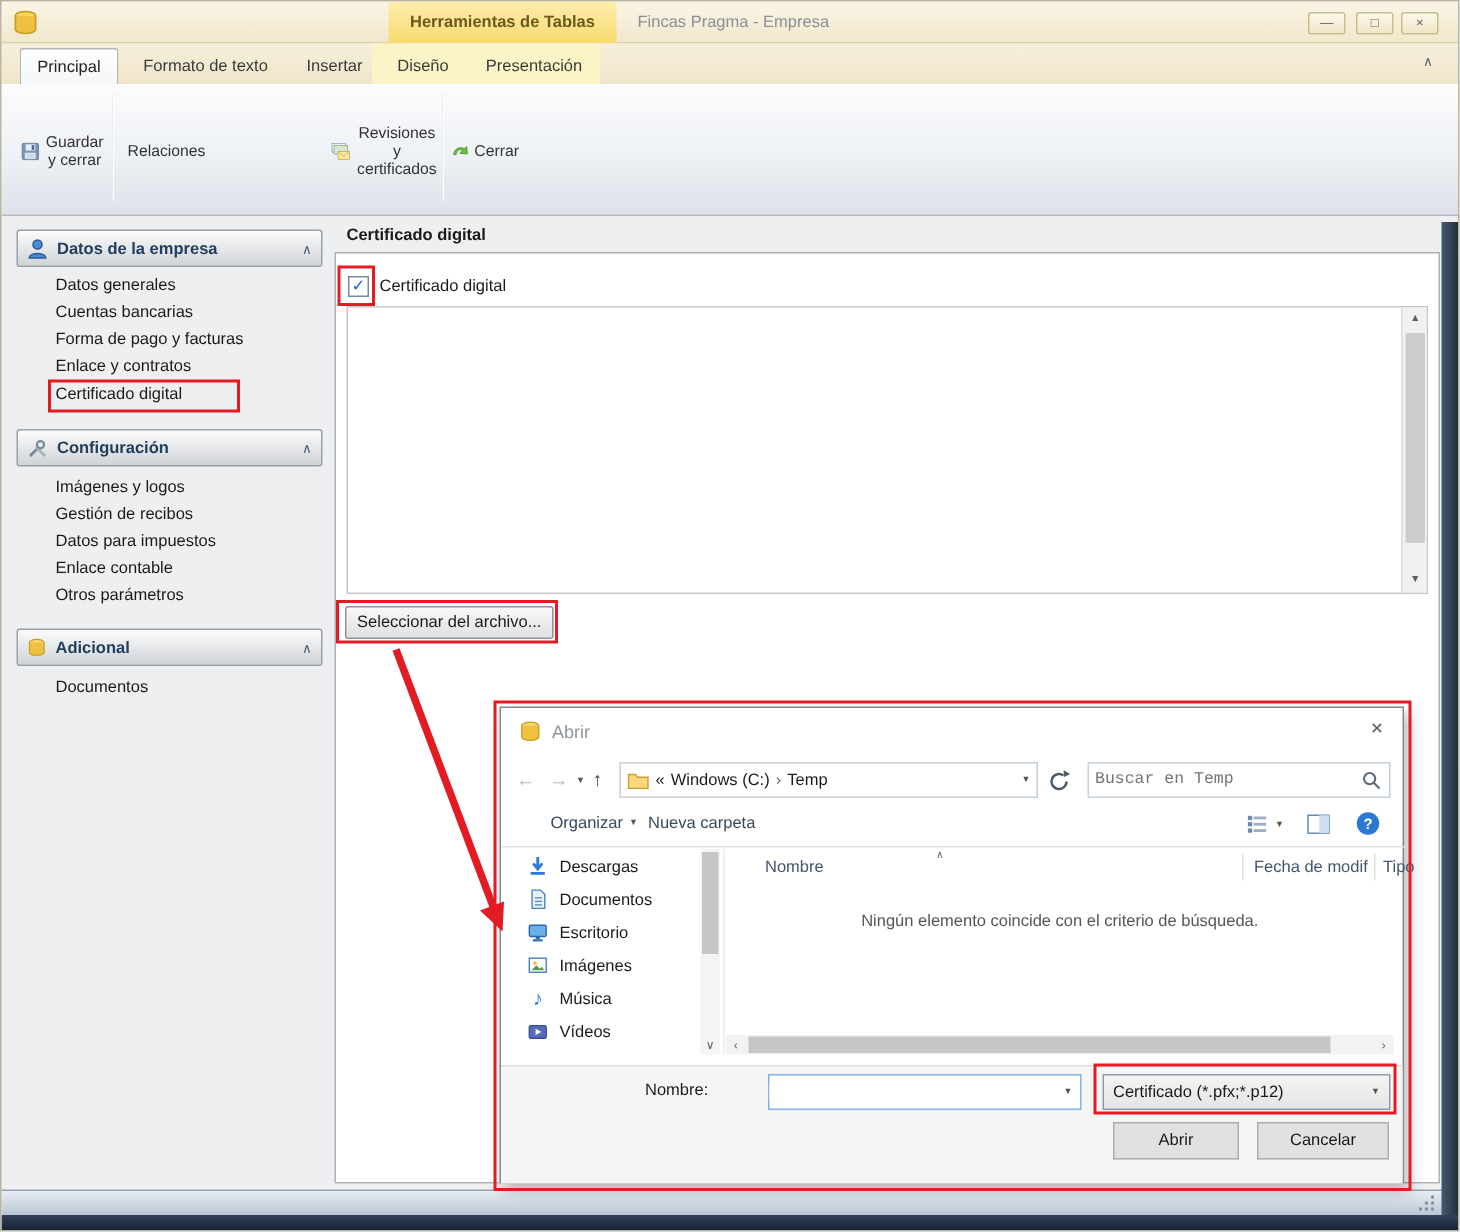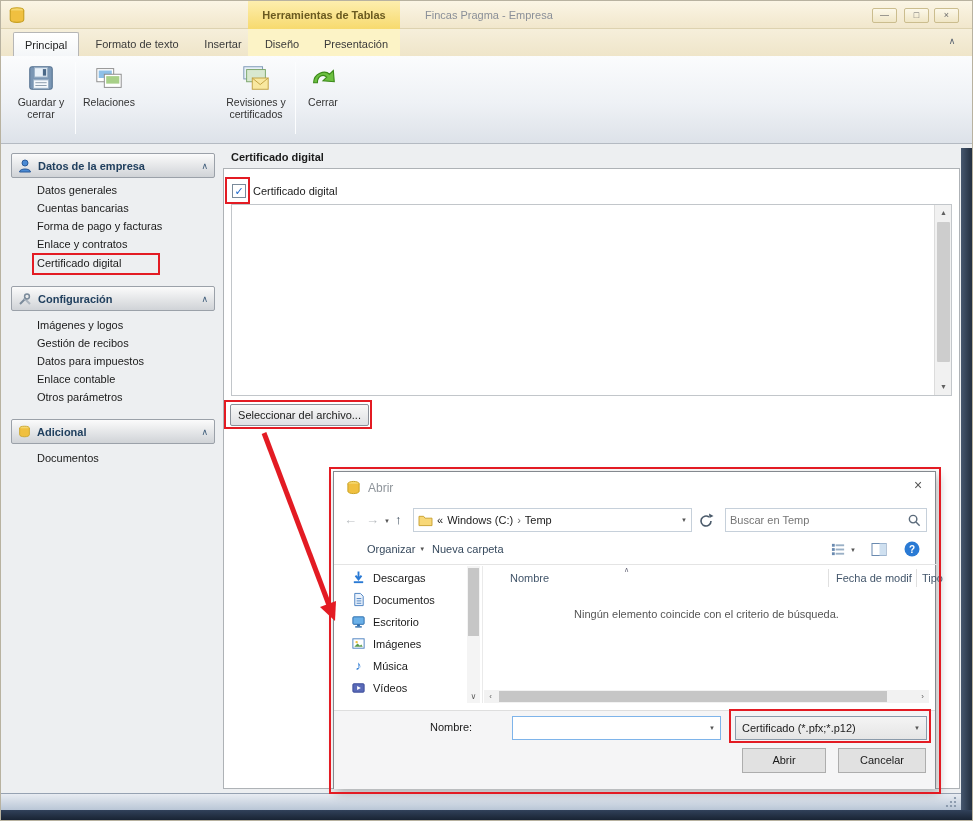--- a/index.html
+++ b/index.html
@@ -3,36 +3,36 @@
 <meta charset="utf-8">
 <style>
   *{margin:0;padding:0;box-sizing:border-box}
   html,body{background:#d8d8d8}
   body{font-family:"Liberation Sans",sans-serif;font-size:11px;color:#1a1a1a}
   #screen{position:relative;width:973px;height:821px;background:#edeff1;overflow:hidden;border:1px solid #b8b2a0}
   .abs{position:absolute}
 
   
   .titlebar{left:0;top:0;width:973px;height:28px;background:linear-gradient(#fbf5e5,#f1e7cc);border-bottom:1px solid #ddd2b0}
-  .ctx-header{left:247px;top:0;width:152px;height:28px;background:linear-gradient(#fdeeae,#f7da6e);
+  .ctx-header{left:258px;top:0;width:152px;height:28px;background:linear-gradient(#fdeeae,#f7da6e);
     color:#6a5a20;font-weight:bold;text-align:center;line-height:28px}
   .win-title{left:424px;top:8px;color:#8a8f98}
   .winbtn{top:7px;width:25px;height:15px;background:linear-gradient(#fcf8ea,#f0e6c6);border:1px solid #cbbd8e;
     color:#6a6a6a;font-size:9px;text-align:center;line-height:13px;border-radius:2px;cursor:default}
 
   
   .tabrow{left:0;top:28px;width:973px;height:27px;background:linear-gradient(#f6efdb,#efe5c9)}
   .ctx-tabbg{left:247px;top:28px;width:152px;height:27px;background:#fcf3c6}
   .tab{top:31px;height:24px;line-height:24px;text-align:center;color:#3a3a3a;cursor:default}
   .tab.active{background:linear-gradient(#ffffff,#f4f6f8);border:1px solid #b6b6b6;border-bottom:none;border-radius:2px 2px 0 0;color:#222}
   .chev-btn{color:#5a6472;font-size:9px;text-align:center;cursor:default}
 
   
   .ribbon{left:0;top:55px;width:973px;height:88px;background:linear-gradient(180deg,#fbfcfd 0%,#eef1f5 55%,#dde2e9 100%);border-bottom:1px solid #b4bac2}
-  .rbtn{top:59px;height:78px;display:flex;flex-direction:column;align-items:center;padding-top:3px;gap:3px;border-radius:3px;cursor:default}
+  .rbtn{top:59px;height:78px;display:flex;flex-direction:row;align-items:center;padding-top:3px;gap:3px;border-radius:3px;cursor:default}
   .rbtn .lbl{font-size:10.5px;line-height:12px;text-align:center;color:#333}
   .rsep{top:61px;width:1px;height:72px;background:#c5cad1;border-right:1px solid #fcfdfe}
 
   
   .sec-h{left:10px;width:204px;height:25px;background:linear-gradient(#fbfbfb,#d0d3d7);border:1px solid #9ba1a9;
     border-radius:2px;display:flex;align-items:center;gap:6px;padding:0 6px;cursor:default}
   .sec-h .t{color:#21405f;font-weight:bold}
   .sec-h .chev{margin-left:auto;color:#44617e;font-size:9px}
   .sec-item{left:36px;height:16px;color:#1a1a1a;cursor:default;white-space:nowrap}
 
@@ -52,21 +52,21 @@
   .navy-bottom{left:0;top:809px;width:973px;height:12px;background:linear-gradient(#31415a,#141e2c)}
   .navy-right{left:960px;top:147px;width:13px;height:662px;background:linear-gradient(90deg,#47586f,#1b2737)}
 
   
   .dialog{left:332px;top:470px;width:603px;height:318px;background:#fff;border:1px solid #84898f;z-index:20;box-shadow:3px 4px 10px rgba(0,0,0,.28)}
   .dialog .abs{position:absolute}
   .dlg-title{color:#8f959b;font-size:12px}
   .navglyph{font-size:13px;cursor:default}
   .addr{display:flex;align-items:center;gap:4px;background:#fff;border:1px solid #c6d0da;padding:0 4px}
   .searchbox{display:flex;align-items:center;background:#fff;border:1px solid #c6d0da;padding:0 4px}
-  .searchbox input{flex:1;border:none;outline:none;font-family:Liberation Sans, sans-serif;font-size:11px;color:#333;min-width:0}
+  .searchbox input{flex:1;border:none;outline:none;font-family:Liberation Mono, monospace;font-size:11px;color:#333;min-width:0}
   .tbar-btn{display:flex;align-items:center;gap:4px;color:#36495d;cursor:default}
   .caret{font-size:6px;color:#555}
   .nav-item{display:flex;align-items:center;gap:7px;cursor:default}
   .colhdr{color:#42556a;cursor:default;white-space:nowrap;overflow:hidden}
   .hsb{background:#f2f2f2}
   .hsb .ar{position:absolute;top:0;width:13px;height:13px;font-size:8px;color:#606060;text-align:center;line-height:13px}
   .dlg-bottom{background:#f5f5f6;border-top:1px solid #dedede}
   .combo{display:flex;align-items:center;border:1px solid #7eb4ea;background:#fff}
   .combo .caret{margin-left:auto;padding-right:5px}
   .combo2{display:flex;align-items:center;border:1px solid #8a9aaa;background:linear-gradient(#f4f4f4,#e5e5e5)}

